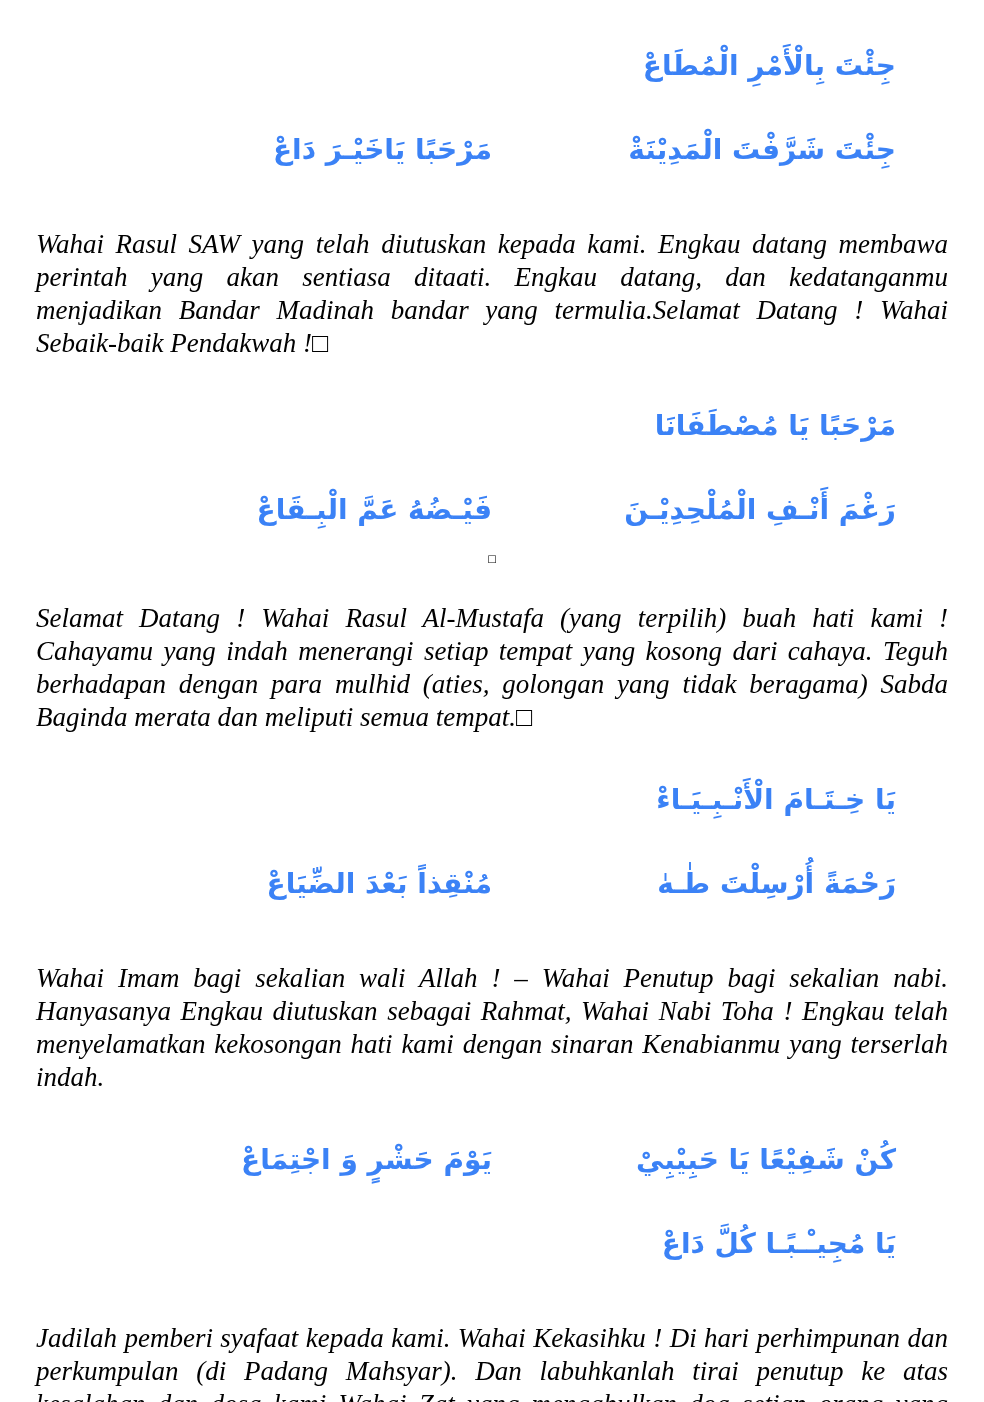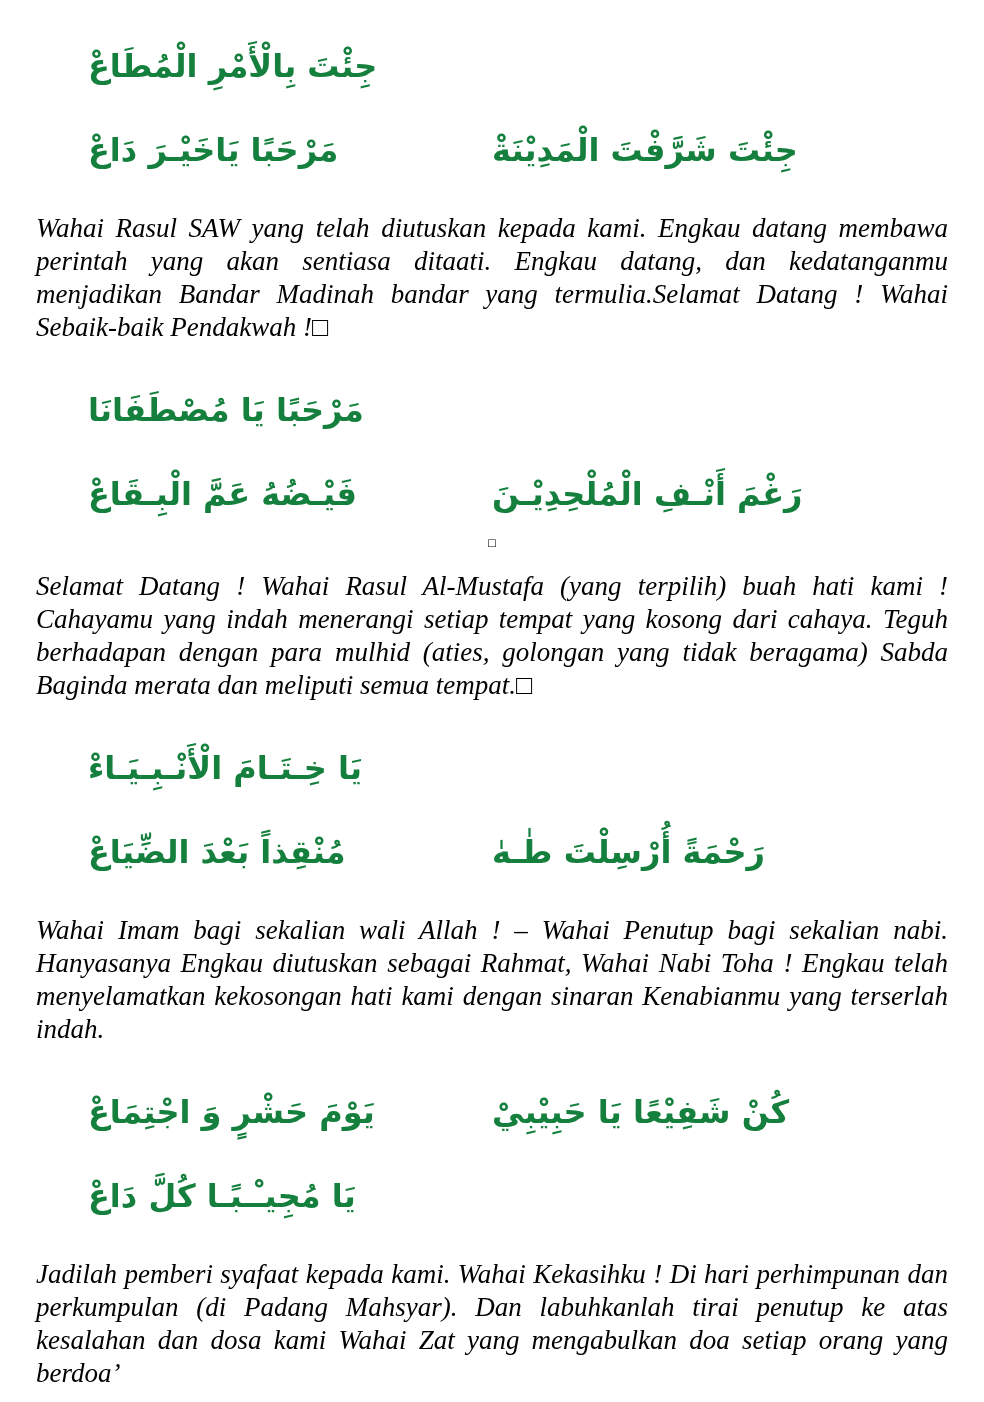--- a/index.html
+++ b/index.html
@@ -22,35 +22,35 @@
     padding: 0 52px;
   }
   .couplet-line {
     display: flex;
     direction: rtl;
     align-items: center;
     height: 84px;
   }
   .hemistich {
     flex: 1;
-    text-align: left;
+    text-align: right;
     font-family: "DejaVu Sans", sans-serif;
     font-weight: bold;
-    font-size: 32px;
+    font-size: 28px;
     line-height: 1;
     white-space: nowrap;
-    color: #15803d;
+    color: #3b82f6;
   }
   .translation {
     font-family: "Liberation Serif", serif;
     font-style: italic;
     font-size: 27px;
     line-height: 33px;
     text-align: justify;
-    margin: 20px 0 24px 0;
+    margin: 36px 0 24px 0;
     color: #000000;
     letter-spacing: 0px;
   }
   .glyph-box-row {
     height: 14px;
     line-height: 14px;
     text-align: center;
     font-size: 10px;
     font-family: "DejaVu Sans", sans-serif;
     color: #000000;

